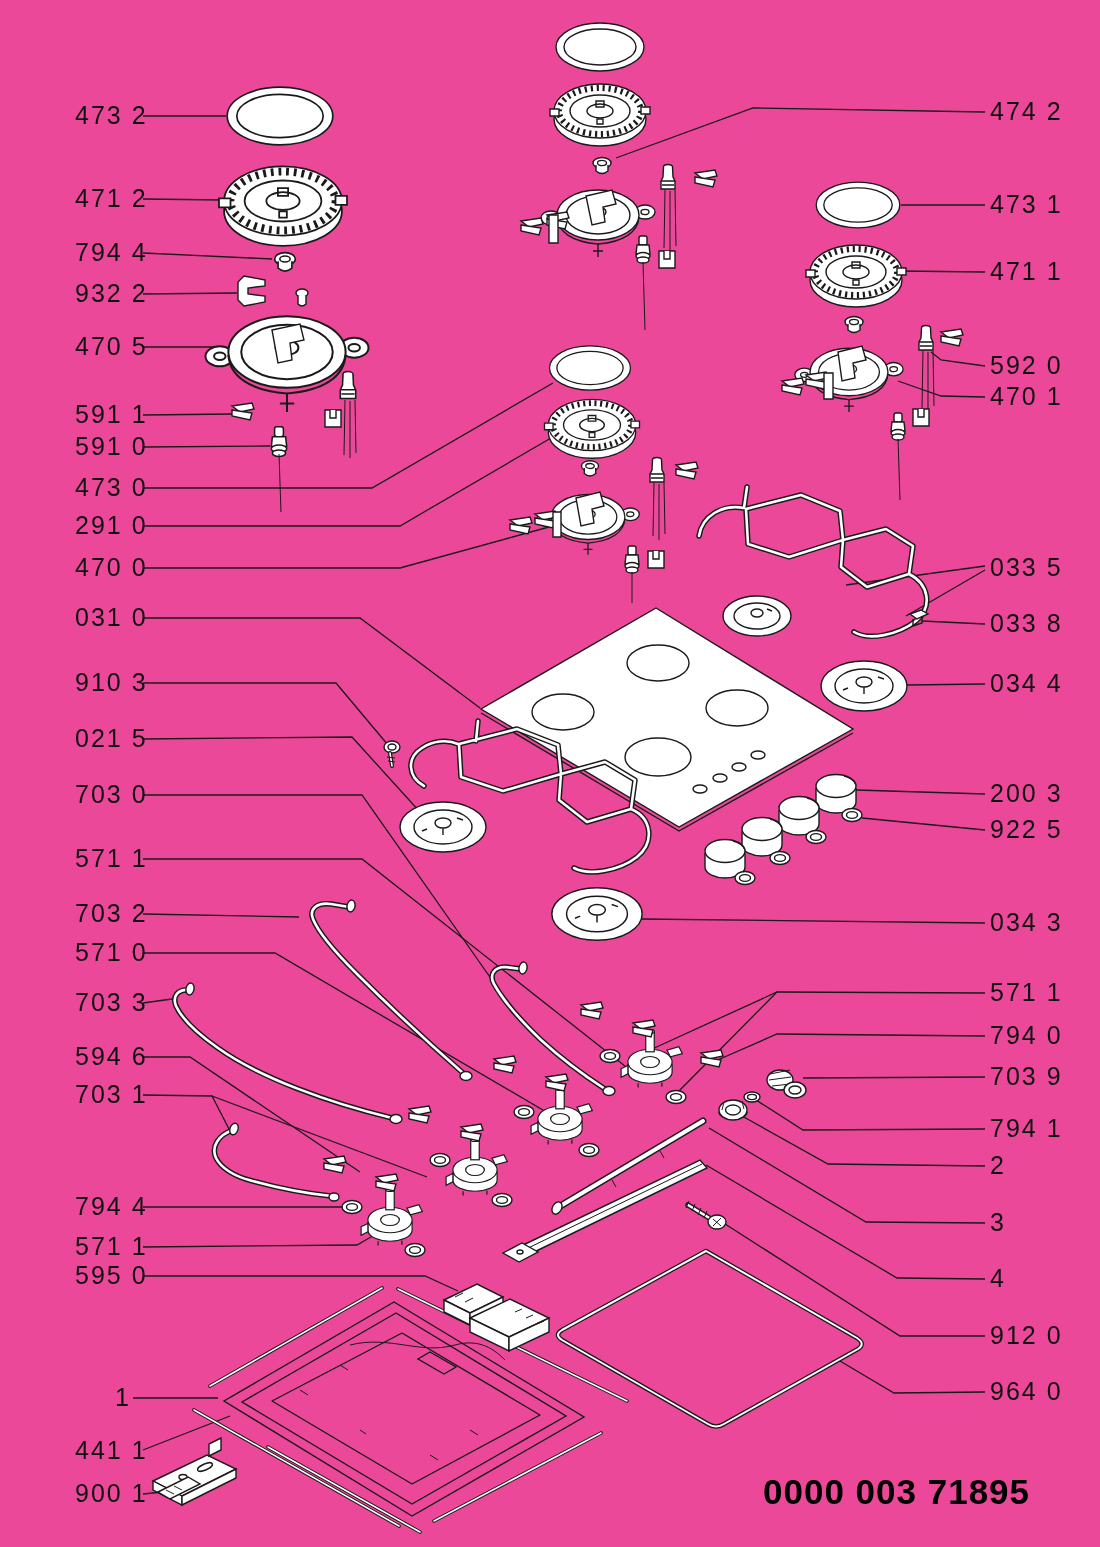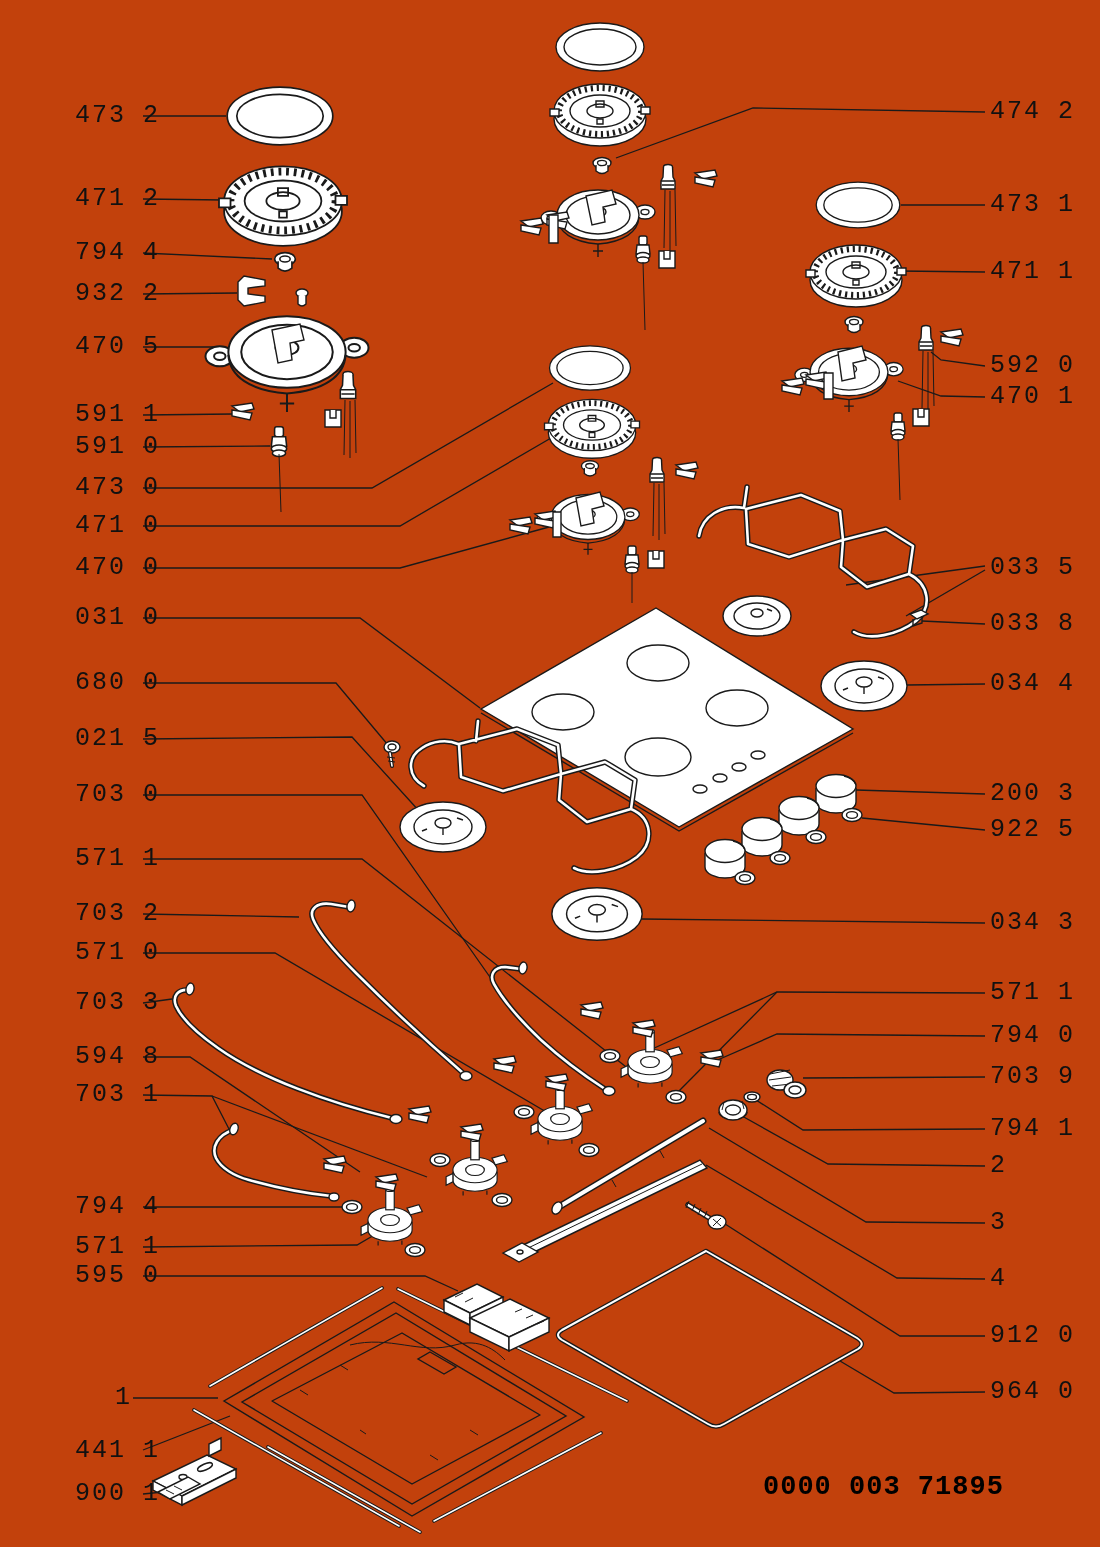--- a/index.html
+++ b/index.html
@@ -1,20 +1,20 @@
 <!DOCTYPE html>
 <html><head>
 <meta charset="utf-8">
 <style>
   html,body{margin:0;padding:0;background:#fff;}
-  .stage{position:relative;width:1100px;height:1547px;background:#c2410c;overflow:hidden;
-         font-family:Liberation Mono, monospace;}
+  .stage{position:relative;width:1100px;height:1547px;background:#ec4899;overflow:hidden;
+         font-family:Liberation Sans, sans-serif;}
   .stage svg{position:absolute;left:0;top:0;}
   .lbl{position:absolute;font-size:25px;line-height:25px;color:#111;letter-spacing:2px;white-space:nowrap;}
-  .code{position:absolute;left:763px;top:1472px;font-size:27px;font-weight:bold;color:#000;letter-spacing:1px;}
+  .code{position:absolute;left:763px;top:1472px;font-size:35px;font-weight:bold;color:#000;letter-spacing:1px;}
   
   .ln{stroke:#1a1a1a;stroke-width:1.3;fill:none;}
   .w{fill:#ffffff;stroke:#1a1a1a;stroke-width:1.4;}
   .nf{fill:none;stroke:#1a1a1a;stroke-width:1.4;}
   .thin{fill:none;stroke:#1a1a1a;stroke-width:1;}
   .teeth{fill:none;stroke:#1a1a1a;stroke-width:6;stroke-dasharray:2.2 3.8;}
   .tube{fill:none;stroke:#1a1a1a;stroke-width:5.5;stroke-linecap:round;stroke-linejoin:round;}
   .tubein{fill:none;stroke:#ffffff;stroke-width:2.6;stroke-linecap:round;stroke-linejoin:round;}
   .cord{fill:none;stroke:#1a1a1a;stroke-width:4.5;stroke-linejoin:round;}
   .cordin{fill:none;stroke:#ffffff;stroke-width:2;stroke-linejoin:round;}
@@ -448,31 +448,31 @@
 </svg>
 
 <div class="lbl" style="left:75px;top:103px">473 2</div>
 <div class="lbl" style="left:75px;top:186px">471 2</div>
 <div class="lbl" style="left:75px;top:240px">794 4</div>
 <div class="lbl" style="left:75px;top:281px">932 2</div>
 <div class="lbl" style="left:75px;top:334px">470 5</div>
 <div class="lbl" style="left:75px;top:402px">591 1</div>
 <div class="lbl" style="left:75px;top:434px">591 0</div>
 <div class="lbl" style="left:75px;top:475px">473 0</div>
-<div class="lbl" style="left:75px;top:513px">471 0</div>
+<div class="lbl" style="left:75px;top:513px">291 0</div>
 <div class="lbl" style="left:75px;top:555px">470 0</div>
 <div class="lbl" style="left:75px;top:605px">031 0</div>
-<div class="lbl" style="left:75px;top:670px">680 0</div>
+<div class="lbl" style="left:75px;top:670px">910 3</div>
 <div class="lbl" style="left:75px;top:726px">021 5</div>
 <div class="lbl" style="left:75px;top:782px">703 0</div>
 <div class="lbl" style="left:75px;top:846px">571 1</div>
 <div class="lbl" style="left:75px;top:901px">703 2</div>
 <div class="lbl" style="left:75px;top:940px">571 0</div>
 <div class="lbl" style="left:75px;top:990px">703 3</div>
-<div class="lbl" style="left:75px;top:1044px">594 8</div>
+<div class="lbl" style="left:75px;top:1044px">594 6</div>
 <div class="lbl" style="left:75px;top:1082px">703 1</div>
 <div class="lbl" style="left:75px;top:1194px">794 4</div>
 <div class="lbl" style="left:75px;top:1234px">571 1</div>
 <div class="lbl" style="left:75px;top:1263px">595 0</div>
 <div class="lbl" style="left:115px;top:1385px">1</div>
 <div class="lbl" style="left:75px;top:1438px">441 1</div>
 <div class="lbl" style="left:75px;top:1481px">900 1</div>
 
 <div class="lbl" style="left:990px;top:99px">474 2</div>
 <div class="lbl" style="left:990px;top:192px">473 1</div>

